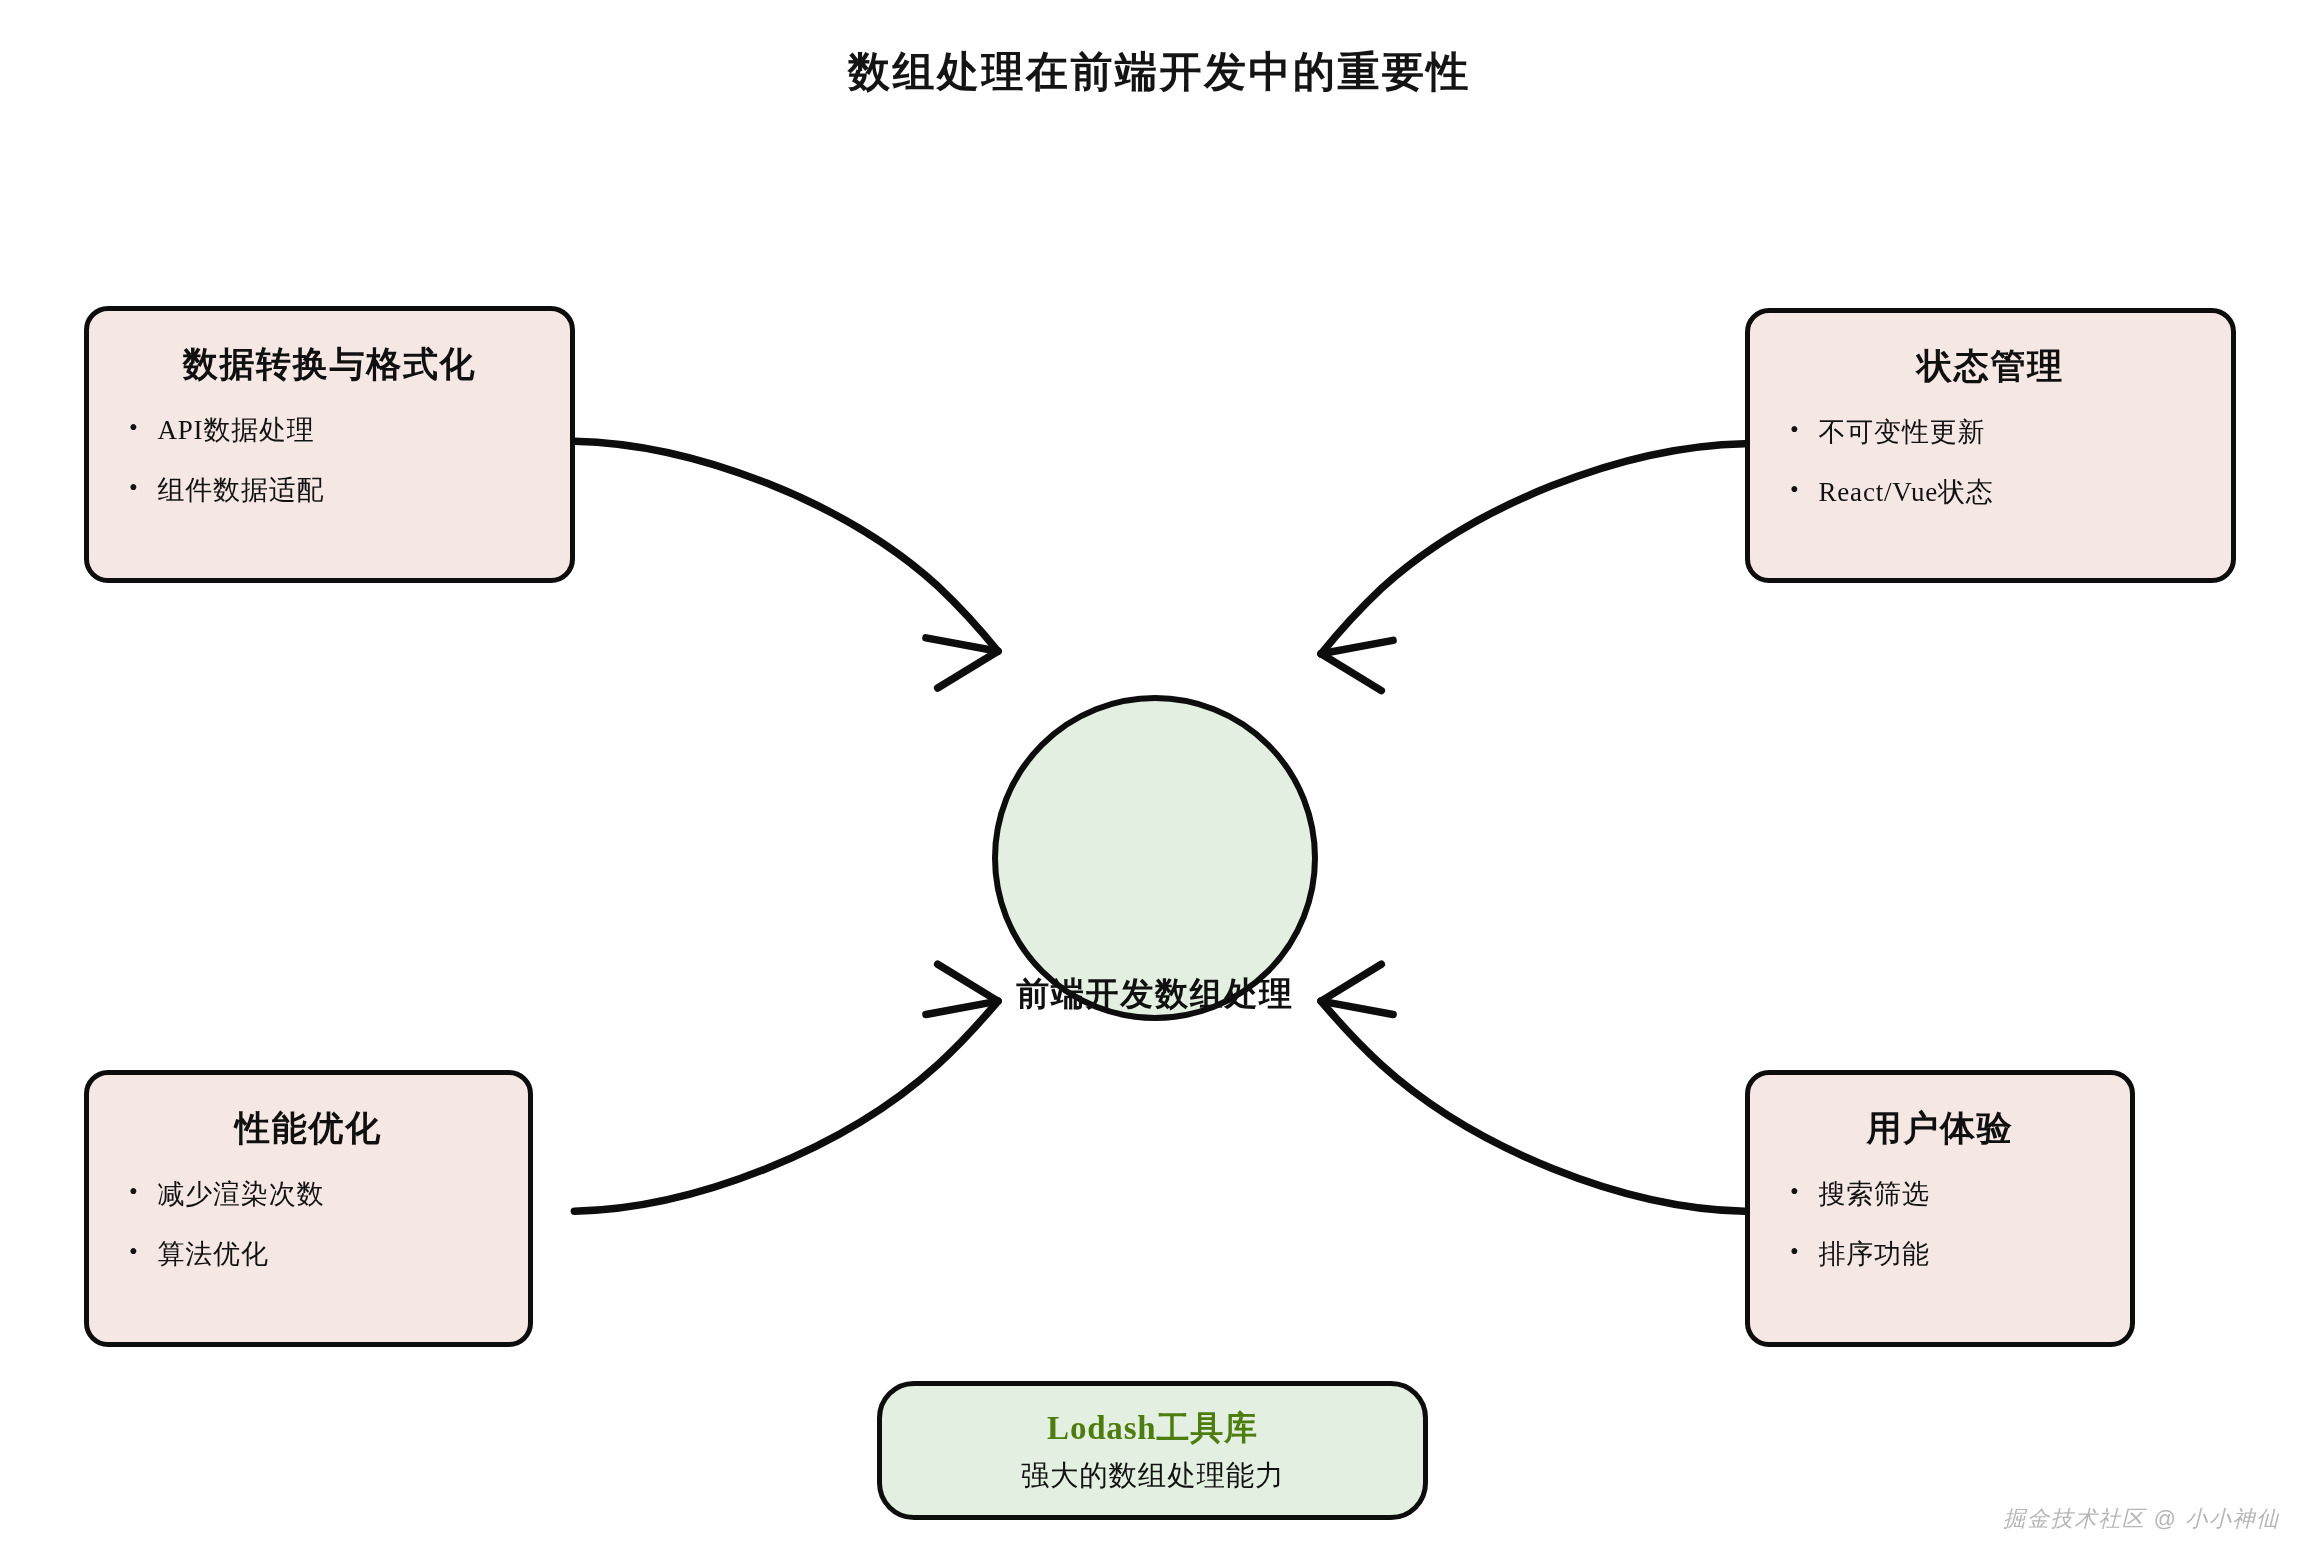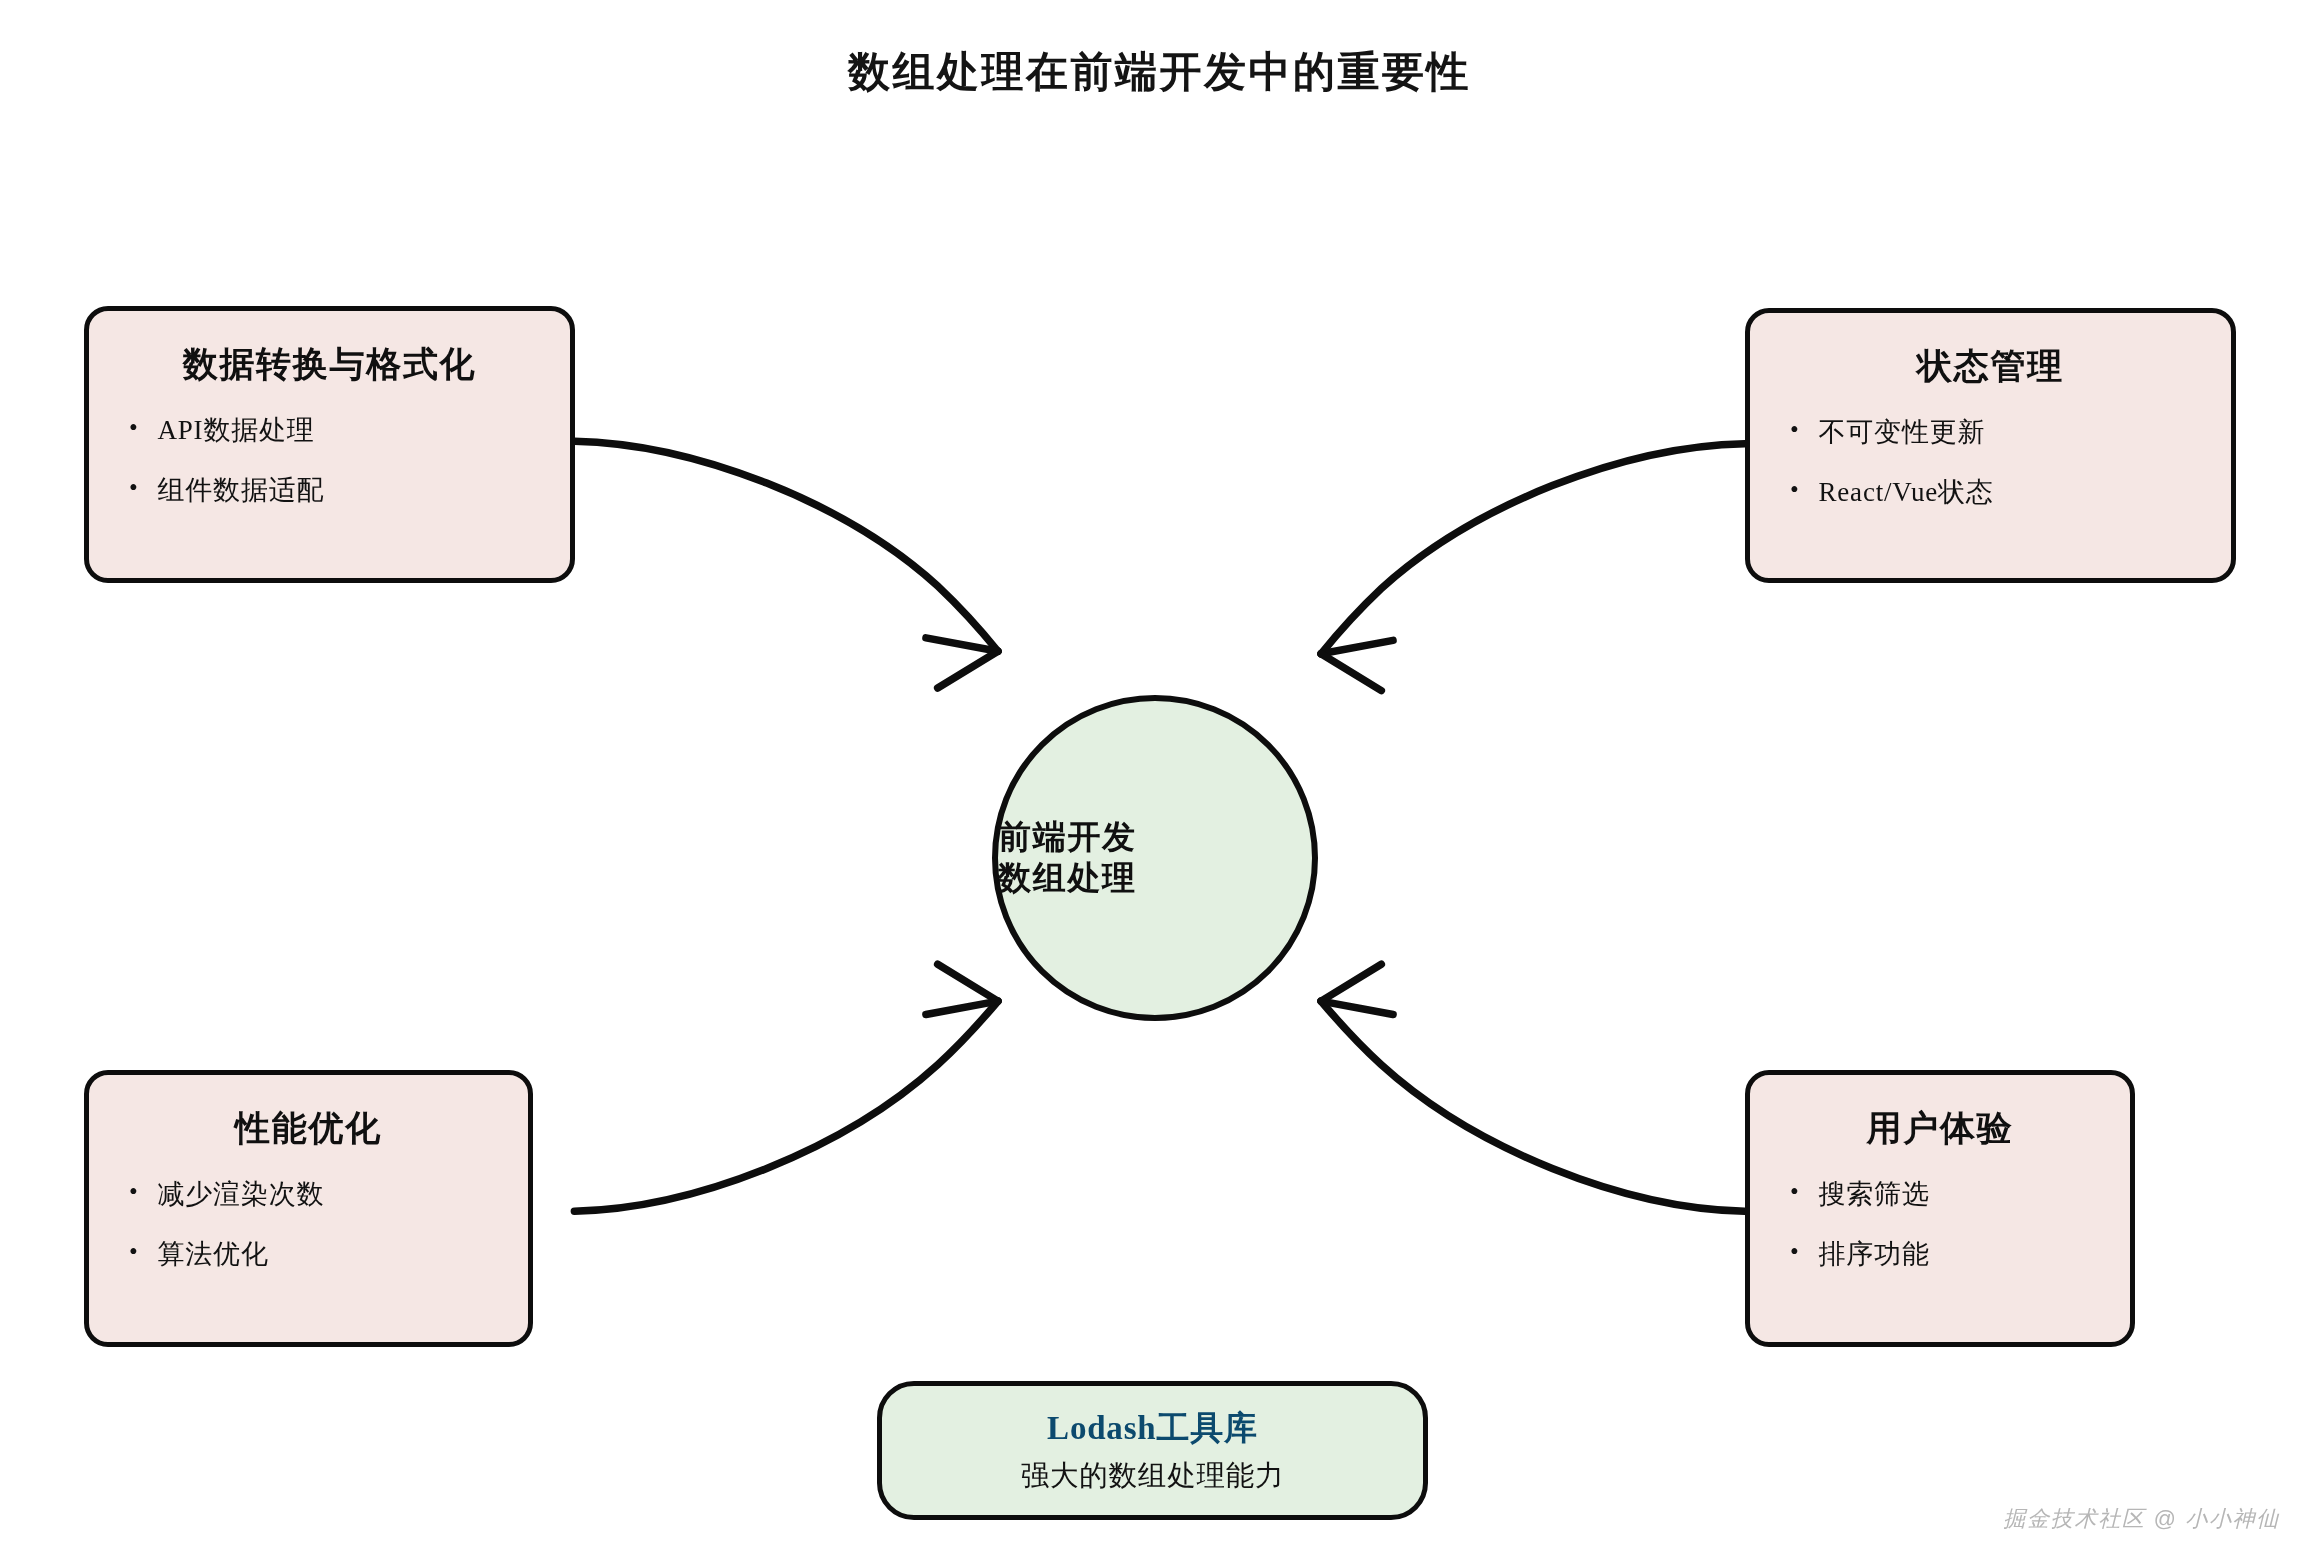--- a/index.html
+++ b/index.html
@@ -96,22 +96,22 @@
     position: absolute;
     left: 992px;
     top: 695px;
     width: 326px;
     height: 326px;
     box-sizing: border-box;
     border: 6.7px solid #0d0d0d;
     border-radius: 50%;
     background: #e3f0e1;
     display: flex;
-    flex-direction: column;
-    align-items: flex-start;
+    flex-direction: row;
+    align-items: flex-end;
     justify-content: center;
   }
   #center-node .cline {
     font-size: 33px;
     line-height: 1.25;
     font-weight: 600;
     color: #101010;
     letter-spacing: 1.7px;
     text-align: center;
   }
@@ -126,21 +126,21 @@
     display: flex;
     flex-direction: column;
     align-items: center;
     justify-content: center;
     border-radius: 37px;
   }
   #lodash-node .l1 {
     font-size: 33px;
     font-weight: 600;
     letter-spacing: 0.8px;
-    color: #0c4a6e;
+    color: #4d7c0f;
     margin-bottom: 6.7px;
   }
   #lodash-node .l2 {
     font-size: 28.5px;
     color: #121212;
     letter-spacing: 0.8px;
   }
 
   
   #watermark {

